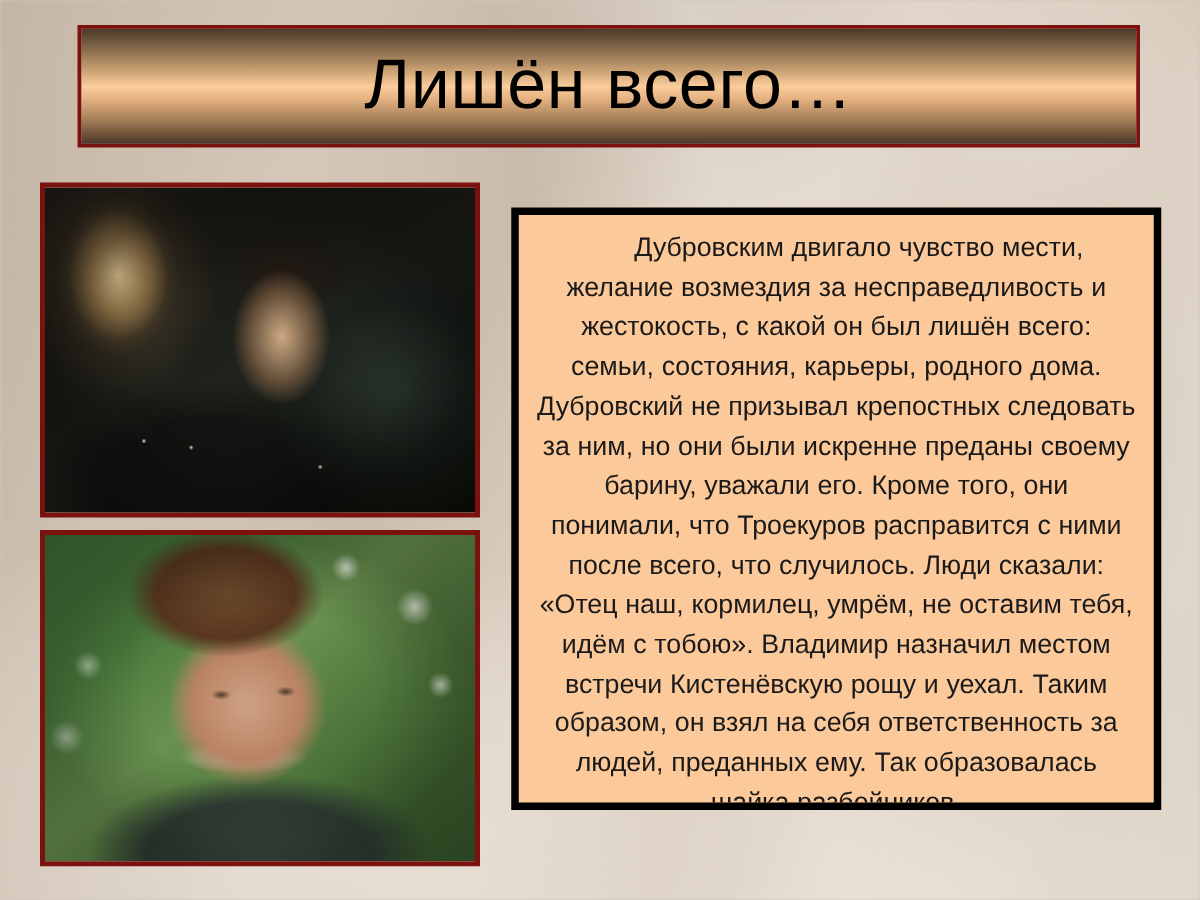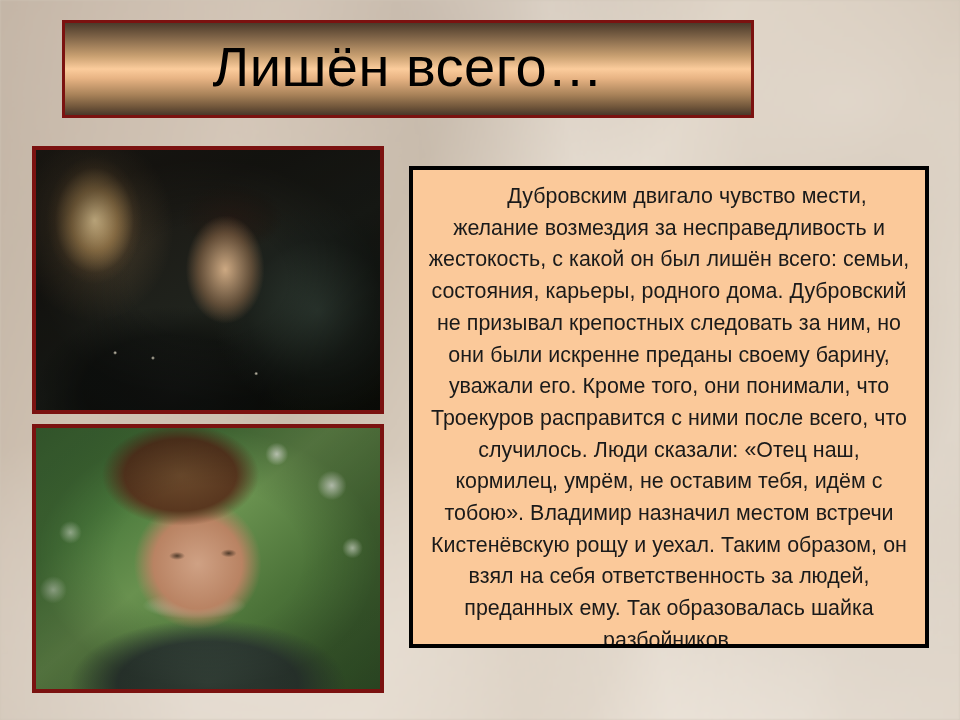--- a/index.html
+++ b/index.html
@@ -37,21 +37,21 @@
       linear-gradient(96deg, rgba(170,152,134,0.28) 0%, rgba(255,255,255,0) 26%),
       linear-gradient(80deg, rgba(255,255,255,0) 48%, rgba(250,244,236,0.35) 62%, rgba(255,255,255,0) 78%),
       linear-gradient(0deg, rgba(236,228,218,0.45) 0%, rgba(255,255,255,0) 38%);
   }
 
   
   #title-banner {
     position: absolute;
     left: 62px;
     top: 20px;
-    width: 692px;
+    width: 850px;
     height: 98px;
     box-sizing: border-box;
     border: 3px solid #7b1210;
     background: linear-gradient(to bottom,
         #4b3a2a 0%,
         #7a6045 14%,
         #c9a071 36%,
         #fbcc9c 50%,
         #e8b484 60%,
         #a88259 78%,
@@ -143,21 +143,21 @@
   }
 
   
   #content-textbox {
     position: absolute;
     left: 409px;
     top: 166px;
     width: 520px;
     height: 482px;
     box-sizing: border-box;
-    border: 4px solid #000000;
+    border: 6px solid #000000;
     background-color: #fbc99a;
     padding: 11px 14px 8px 14px;
     overflow: hidden;
   }
   #content-paragraph {
     margin: 0;
     font-size: 21.4px;
     line-height: 31.7px;
     color: #1a1a1a;
     text-align: center;

